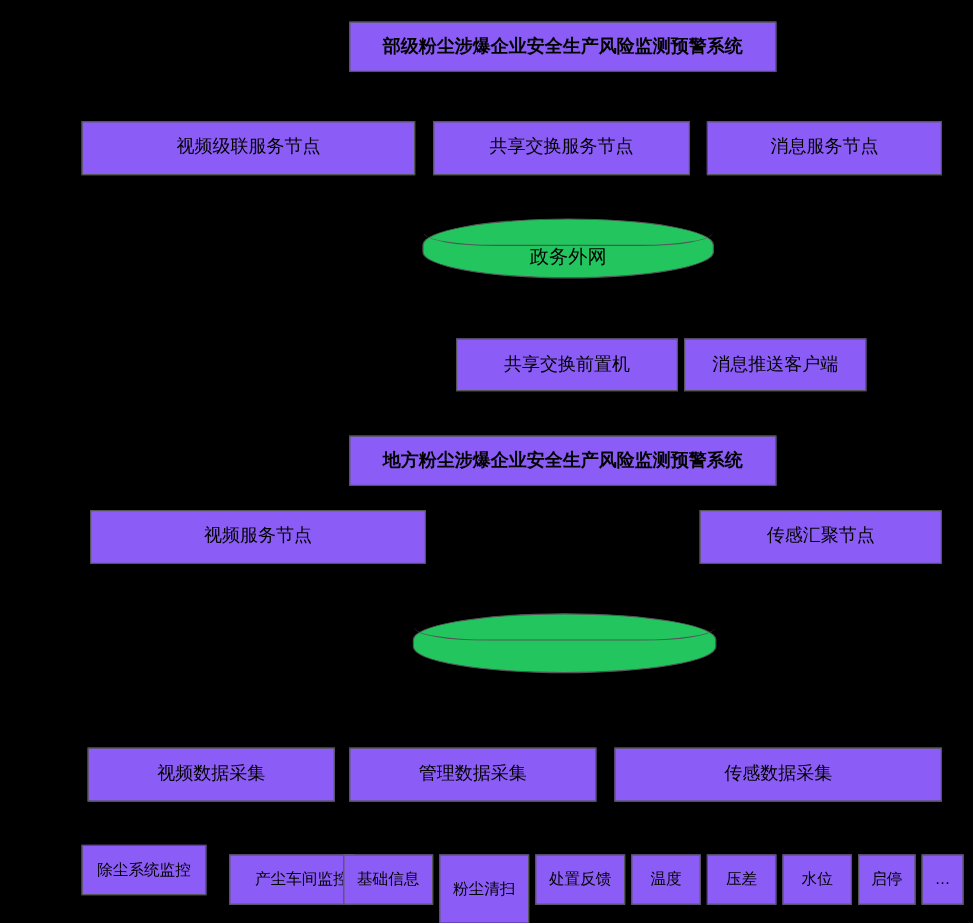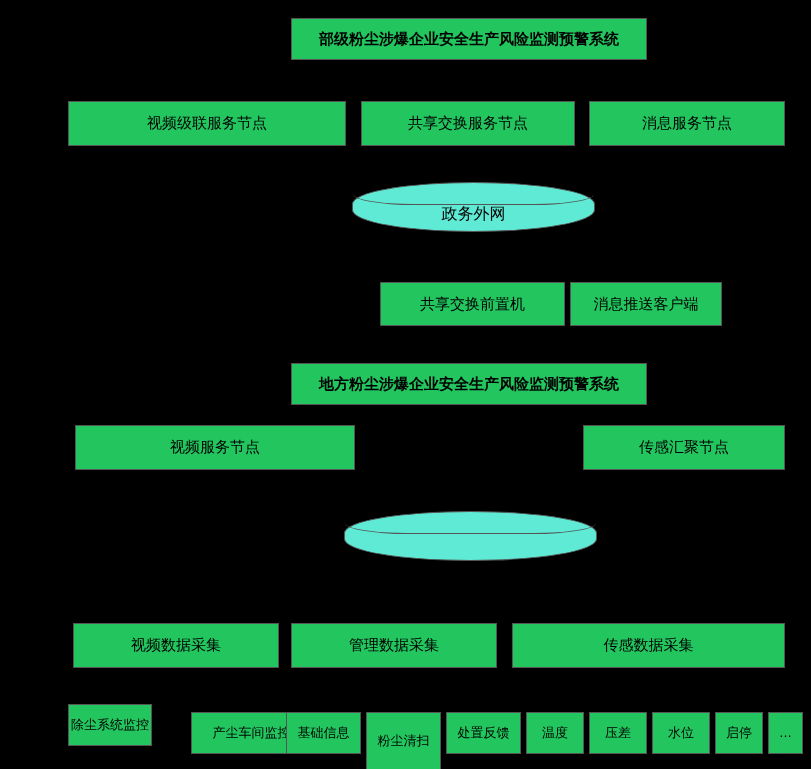--- a/index.html
+++ b/index.html
@@ -9,21 +9,21 @@
   }
   body {
     width: 811px;
     height: 769px;
     position: relative;
     font-family: "Liberation Sans", sans-serif;
     overflow: hidden;
   }
   .node {
     position: absolute;
-    background: #22c55e;
+    background: #8b5cf6;
     border: 1px solid #555555;
     color: #000000;
     display: flex;
     align-items: center;
     justify-content: center;
     box-sizing: border-box;
     font-size: 15px;
     line-height: 1.1;
     text-align: center;
     white-space: nowrap;
@@ -31,21 +31,21 @@
   .node.bold {
     font-weight: bold;
     font-size: 15px;
   }
   .node.small {
     font-size: 13px;
   }
   .cylinder {
     position: absolute;
     box-sizing: border-box;
-    background: #5eead4;
+    background: #22c55e;
     border: 1px solid #555555;
     border-radius: 50% / 22px;
     display: flex;
     align-items: center;
     justify-content: center;
     color: #000000;
     font-size: 16px;
     white-space: nowrap;
   }
   .cylinder .cap {
@@ -111,21 +111,21 @@
 <div class="node" style="left:73px; top:623px; width:206px; height:45px;">
   <span>视频数据采集</span>
 </div>
 <div class="node" style="left:291px; top:623px; width:206px; height:45px;">
   <span>管理数据采集</span>
 </div>
 <div class="node" style="left:512px; top:623px; width:273px; height:45px;">
   <span>传感数据采集</span>
 </div>
 
-<div class="node small" style="left:68px; top:704px; width:84px; height:42px;">
+<div class="node small" style="left:68px; top:704px; width:104px; height:42px;">
   <span>除尘系统监控</span>
 </div>
 <div class="node small" style="left:191px; top:712px; width:104px; height:42px;padding-left:17px;">
   <span>产尘车间监控</span>
 </div>
 <div class="node small" style="left:286px; top:712px; width:75px; height:42px;">
   <span>基础信息</span>
 </div>
 <div class="node small" style="left:366px; top:712px; width:75px; height:59px;">
   <span>粉尘清扫</span>

